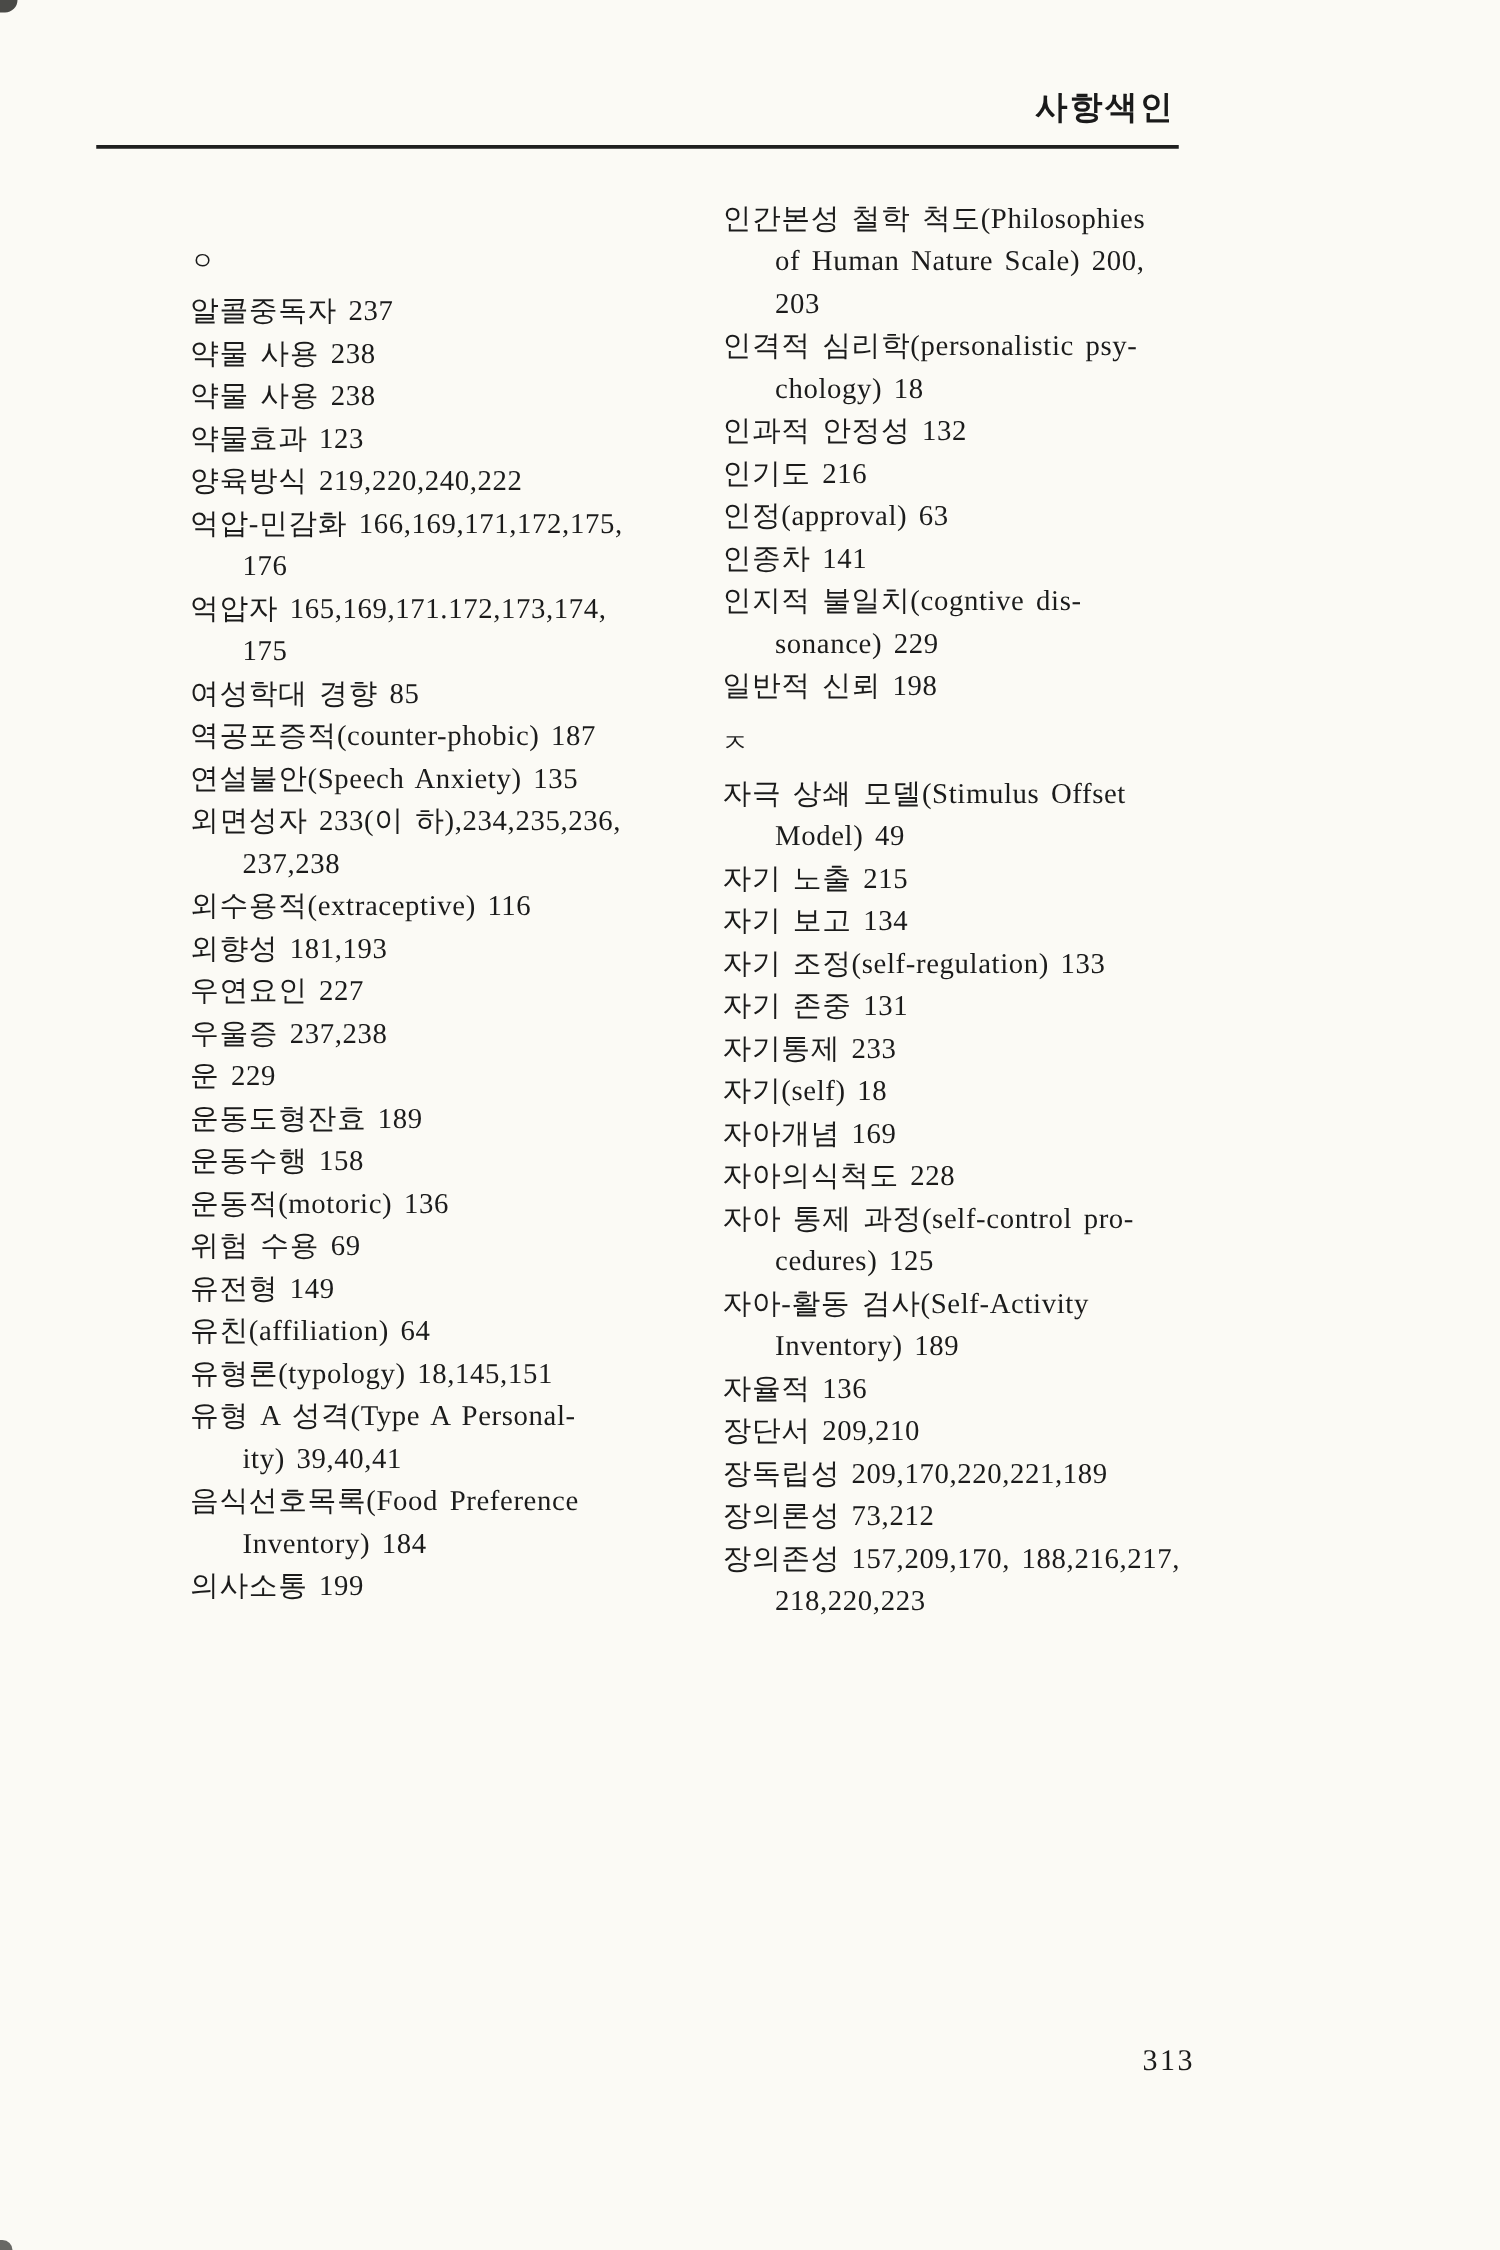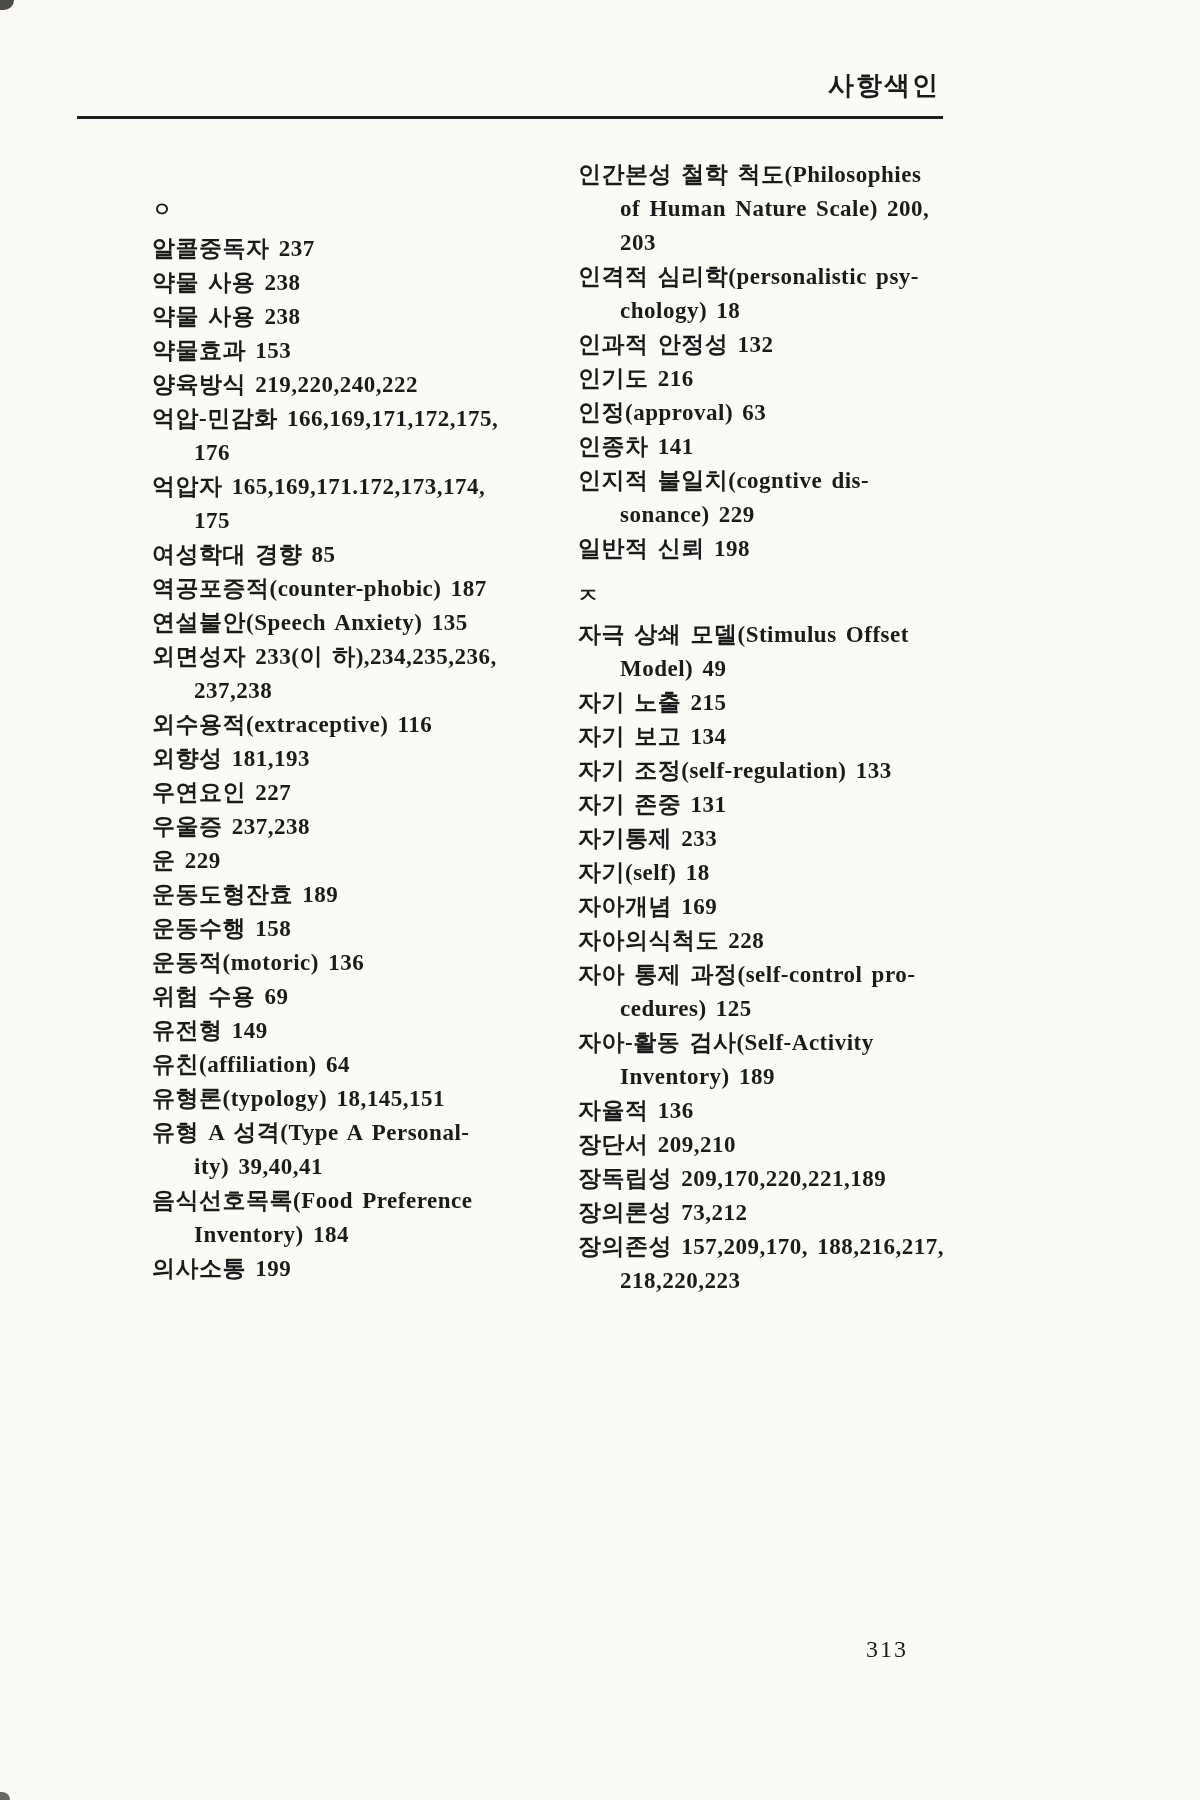--- a/index.html
+++ b/index.html
@@ -34,21 +34,20 @@
     width: 866px;
     height: 3px;
     background: #1f1f1f;
   }
   .col {
     position: absolute;
     font-size: 23px;
     line-height: 34px;
     letter-spacing: 0.5px;
     word-spacing: 3px;
-    font-weight: bold;
   }
   .col-left {
     top: 192px;
     left: 152px;
     width: 430px;
   }
   .col-right {
     top: 158px;
     left: 578px;
     width: 410px;
@@ -65,21 +64,21 @@
   }
   .entry .line {
     white-space: nowrap;
   }
   .entry .line.cont {
     padding-left: 42px;
   }
   .page-number {
     position: absolute;
     top: 1636px;
-    left: 866px;
+    left: 914px;
     font-size: 24px;
     letter-spacing: 2px;
   }
   .artifact {
     position: absolute;
     background: #2a2a28;
   }
   .artifact-top-left {
     top: 0;
     left: 0;
@@ -113,21 +112,21 @@
       <div class="entry">
         <div class="line">알콜중독자  237</div>
       </div>
       <div class="entry">
         <div class="line">약물 사용  238</div>
       </div>
       <div class="entry">
         <div class="line">약물 사용  238</div>
       </div>
       <div class="entry">
-        <div class="line">약물효과  153</div>
+        <div class="line">약물효과  123</div>
       </div>
       <div class="entry">
         <div class="line">양육방식  219,220,240,222</div>
       </div>
       <div class="entry">
         <div class="line">억압-민감화  166,169,171,172,175,</div>
         <div class="line cont">176</div>
       </div>
       <div class="entry">
         <div class="line">억압자  165,169,171.172,173,174,</div>

